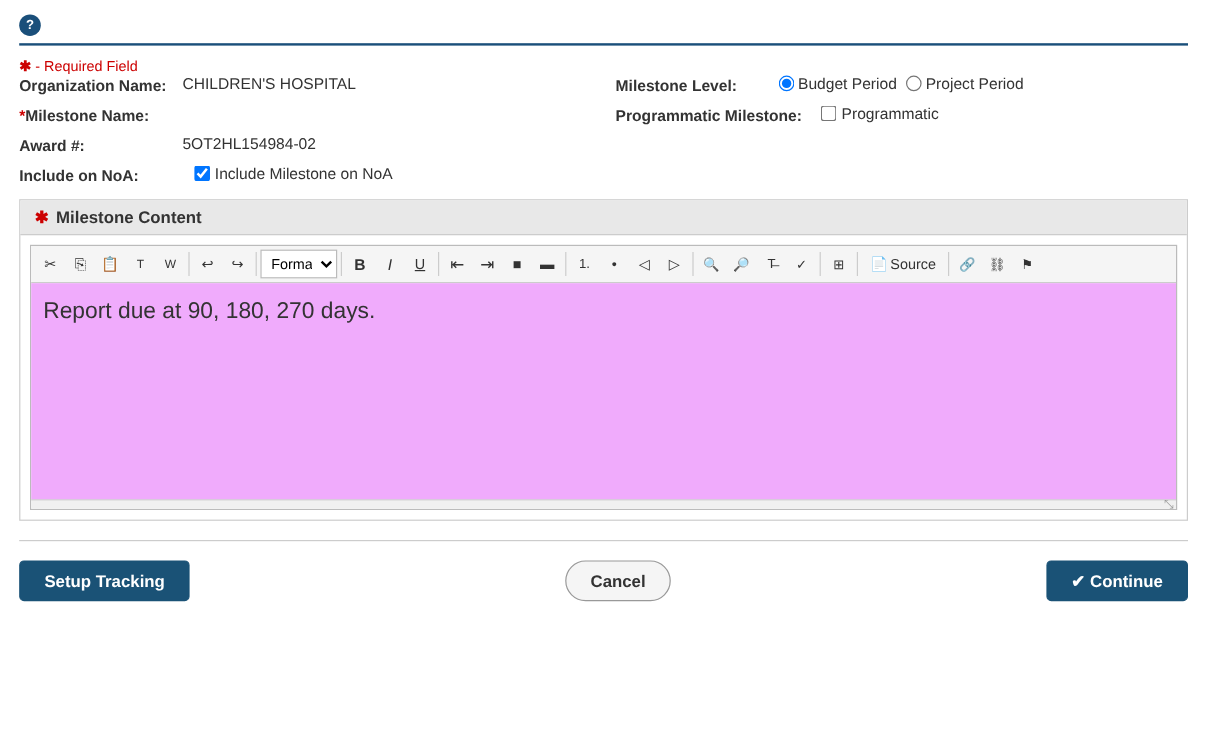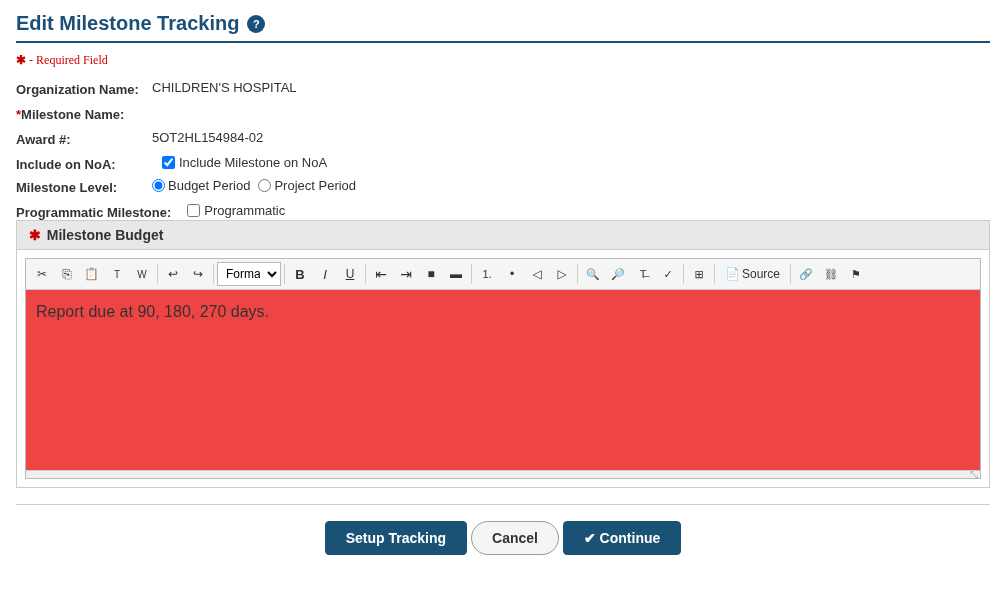--- a/index.html
+++ b/index.html
@@ -38,33 +38,33 @@
       background: #1a4f7a;
       color: #fff;
       font-size: 11px;
       font-weight: bold;
       cursor: pointer;
     }
 
     .required-notice {
       color: #c00;
       font-size: 12px;
-      margin-bottom: 12px;
-      font-family: Liberation Serif, serif;
+      margin-bottom: 0;
     }
 
     .required-notice .star {
       color: #c00;
       font-weight: bold;
     }
 
     .form-grid {
       display: grid;
-      grid-template-columns: 1fr;
+      grid-template-columns: 1fr 1fr;
       gap: 6px 20px;
+      margin-bottom: 12px;
     }
 
     .form-left, .form-right {
       display: flex;
       flex-direction: column;
       gap: 8px;
     }
 
     .field-row {
       display: flex;
@@ -178,22 +178,22 @@
       background: transparent;
       cursor: pointer;
       font-size: 12px;
       color: #333;
       border-radius: 2px;
     }
 
     .editor-content {
       min-height: 180px;
       padding: 10px;
-      background: #ef4444;
-      font-size: 16px;
+      background: #f0abfc;
+      font-size: 19px;
       line-height: 1.5;
       position: relative;
     }
 
     .resize-handle {
       height: 8px;
       background: #f0f0f0;
       border-top: 1px solid #ccc;
       cursor: ns-resize;
       display: flex;
@@ -209,21 +209,21 @@
 
     
     .footer-divider {
       border: none;
       border-top: 1px solid #ccc;
       margin: 0 0 16px 0;
     }
 
     .footer-buttons {
       display: flex;
-      justify-content: center;
+      justify-content: space-between;
       gap: 4px;
       padding-bottom: 16px;
     }
 
     .btn {
       padding: 8px 20px;
       font-size: 14px;
       border: 1px solid #999;
       border-radius: 4px;
       cursor: pointer;
@@ -265,21 +265,20 @@
     .icon-bold { font-weight: bold; font-size: 13px; }
     .icon-italic { font-style: italic; font-size: 13px; }
     .icon-underline { text-decoration: underline; font-size: 12px; }
   </style>
 </head>
 <body>
 
 <div class="page-wrapper">
 
   <div class="page-title">
-    <span>Edit Milestone Tracking</span>
     <span class="help-icon">?</span>
   </div>
 
   <div class="required-notice">
     <span class="star">✱</span>
     <span>- Required Field</span>
   </div>
 
   <div class="form-grid">
 
@@ -333,21 +332,21 @@
           <span>Programmatic</span>
         </div>
       </div>
 
     </div>
   </div>
 
   <div class="milestone-section">
     <div class="section-header">
       <span class="star">✱</span>
-      <span>Milestone Budget</span>
+      <span>Milestone Content</span>
     </div>
 
     <div class="editor-container">
 
       <div class="toolbar">
 
         <button class="toolbar-btn" title="Cut">✂</button>
         <button class="toolbar-btn" title="Copy">⎘</button>
         <button class="toolbar-btn" title="Paste">📋</button>
         <button class="toolbar-btn" title="Paste as Text" style="font-size:10px">T</button>

